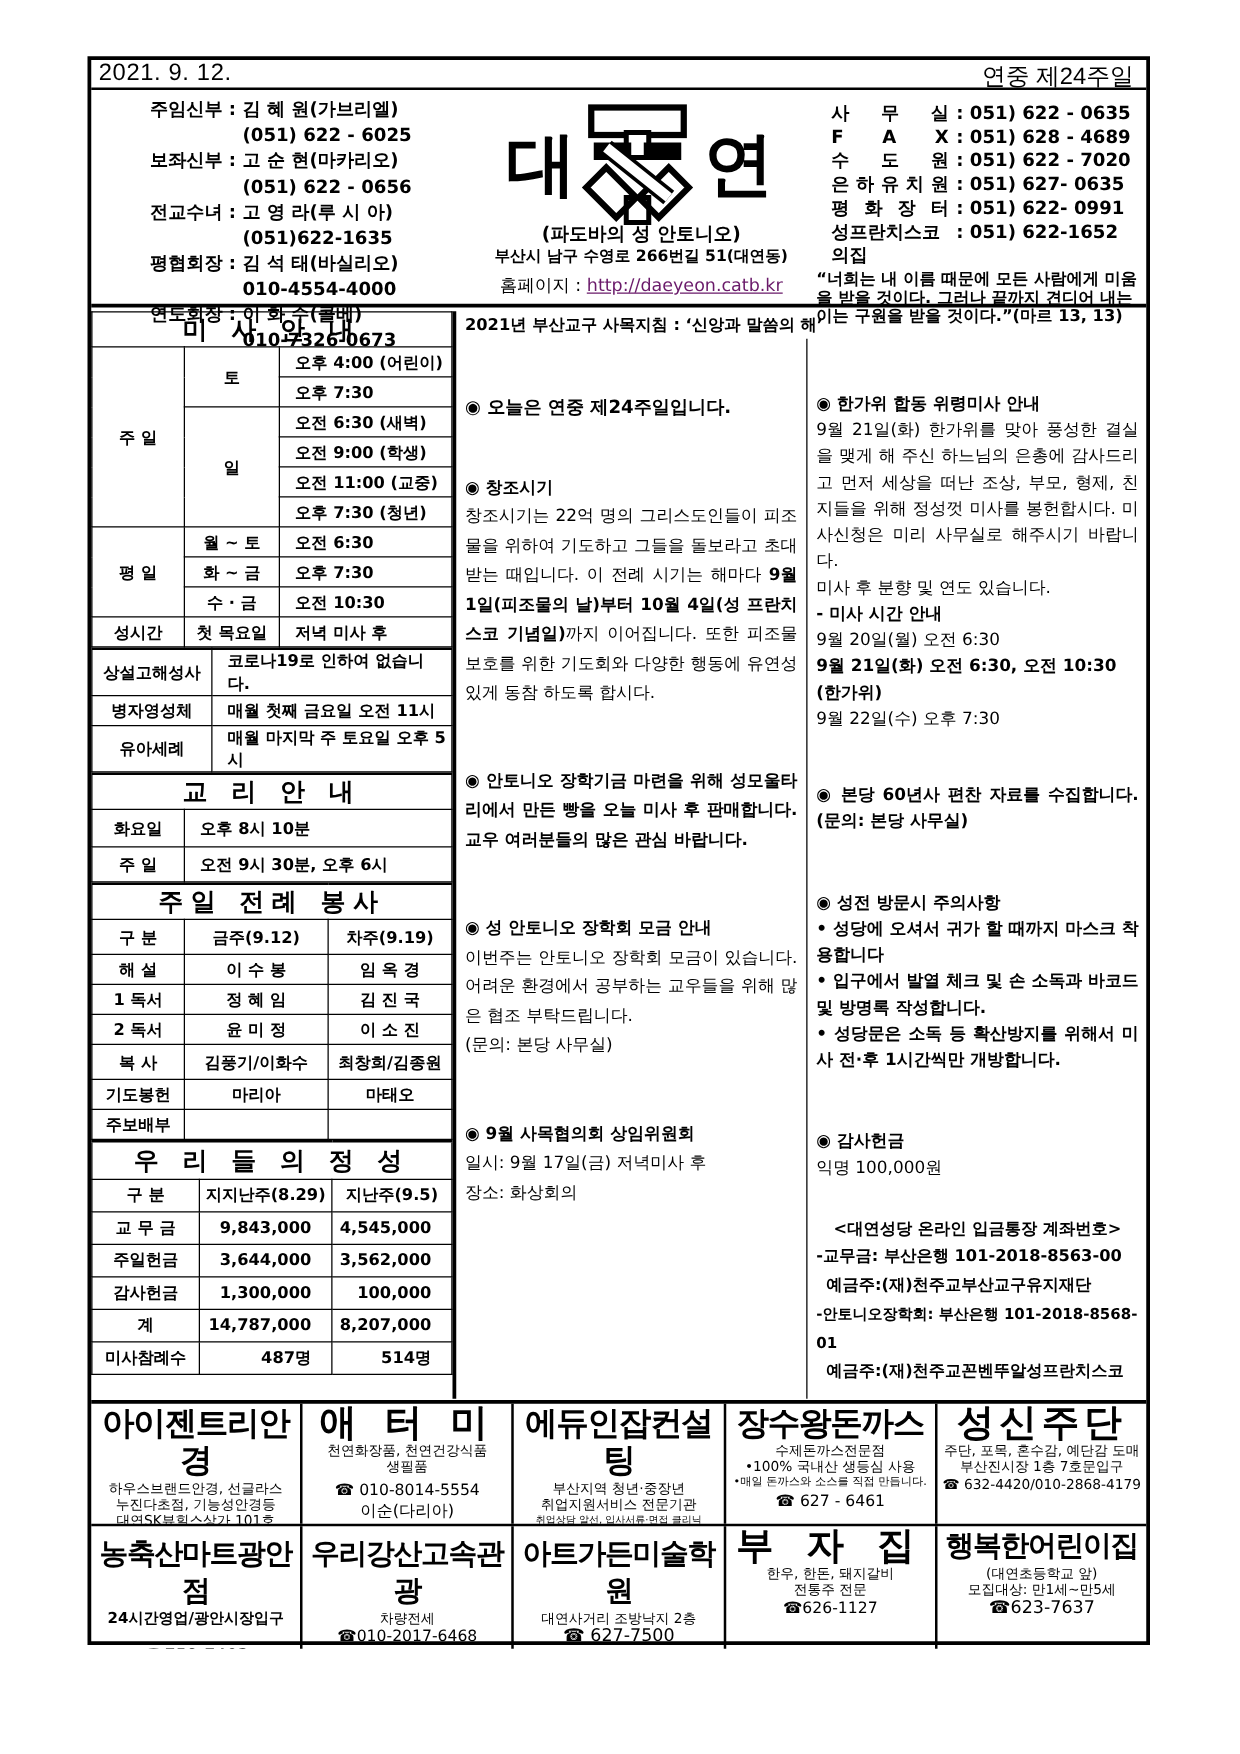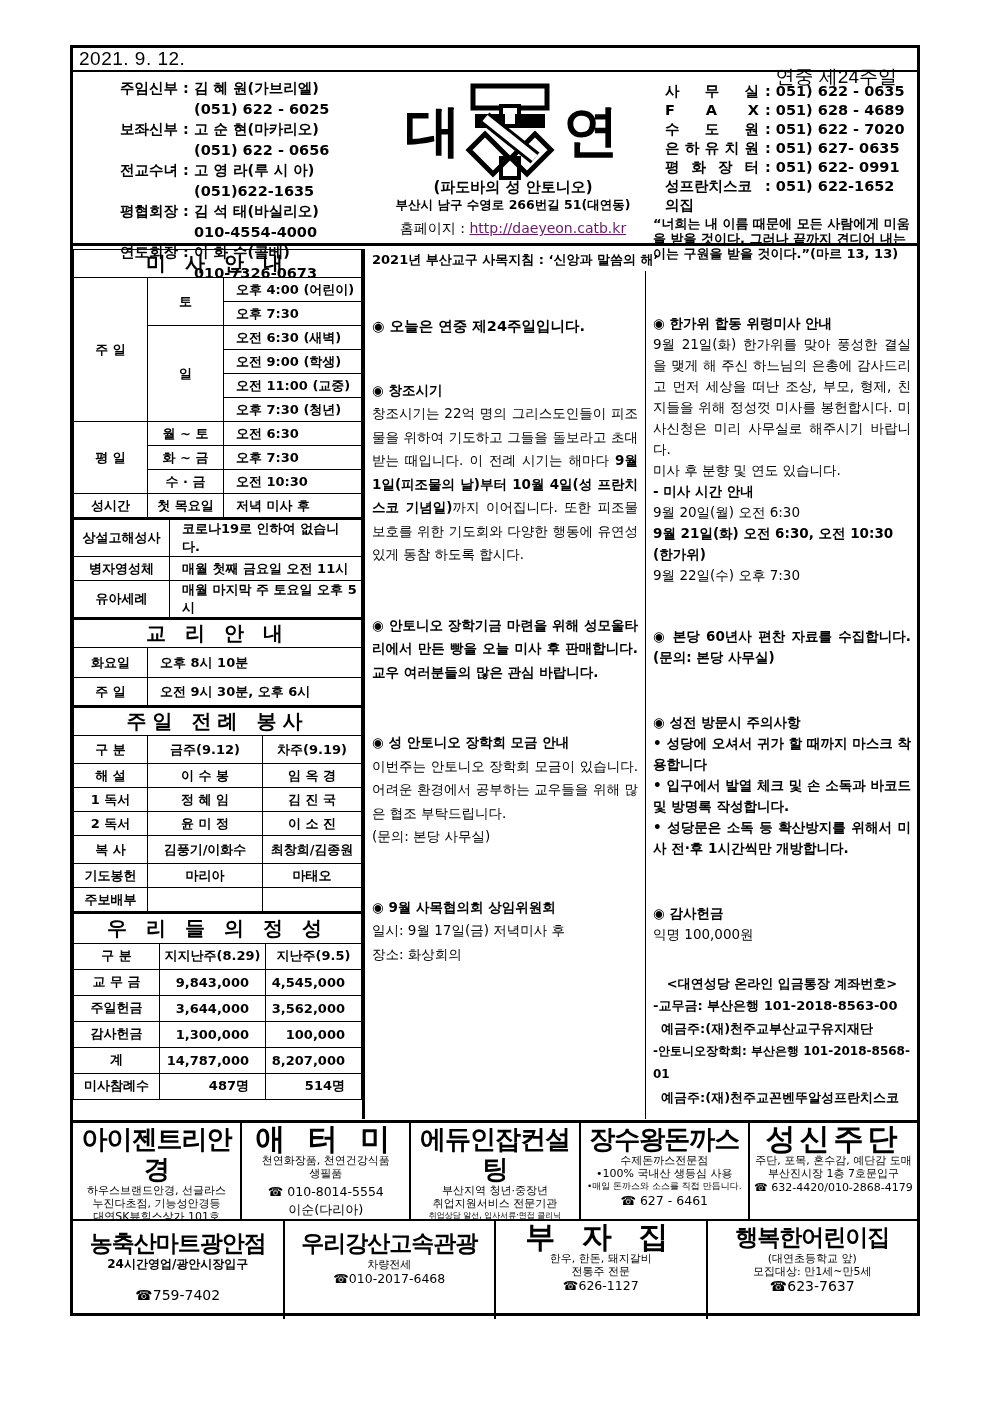--- a/index.html
+++ b/index.html
@@ -1,20 +1,20 @@
 <!DOCTYPE html>
 <html><head>
 <meta charset="utf-8">
 <style>
   * { box-sizing: border-box; margin: 0; padding: 0; }
   body { width: 992px; height: 1403px; background: #fff; font-family: "DejaVu Sans", "Liberation Sans", sans-serif; color: #000; position: relative; overflow: hidden; }
   .page { position: absolute; left: 70px; top: 45px; width: 850px; height: 1271px; border: 3px solid #000; }
   .topbar { position: absolute; left: 0; top: 0; width: 844px; height: 24px; border-bottom: 2px solid #000; font-family: "Liberation Sans", sans-serif; font-size: 19px; }
   .topbar .date { position: absolute; left: 6px; top: 0px; letter-spacing: 0.5px; }
-  .topbar .week { position: absolute; right: 20px; top: 0px; margin-top: 16px; }
+  .topbar .week { position: absolute; right: 10px; top: 0px; }
   .header { position: absolute; left: 0; top: 26px; width: 844px; height: 172px; border-bottom: 3px solid #000; }
   .staff { position: absolute; left: 30px; top: 4px; font-size: 14.5px; line-height: 20.5px; font-weight: bold; }
   .staff .row { display: flex; }
   .staff .role { width: 75px; text-align: right; }
   .staff .sep { width: 16px; text-align: center; }
   .staff .phone { padding-left: 91px; font-weight: bold; }
   .logo { position: absolute; left: 312px; top: 8px; width: 260px; height: 100px; }
   .church-info { position: absolute; left: 290px; top: 104px; width: 300px; text-align: center; }
   .church-info .patron { font-size: 15px; font-weight: bold; }
   .church-info .addr { font-size: 12.5px; font-weight: bold; }
@@ -451,20 +451,26 @@
         <div class="tel" style="margin-top:16px;font-size:14px">☎759-7402</div>
 
       </div>
       <div class="ad">
         <div class="name md" style="margin-top:6px">우리강산고속관광</div>
         <div>차량전세</div>
         <div class="tel">☎010-2017-6468</div>
         <div class="owner">방종욱(루시아)</div>
       </div>
       <div class="ad">
+        <div class="name md" style="margin-top:6px">아트가든미술학원</div>
+        <div>대연사거리 조방낙지 2층</div>
+        <div class="tel" style="font-size:14px">☎ 627-7500</div>
+        <div class="owner" style="font-size:14px">김보희(베로니카)</div>
+      </div>
+      <div class="ad">
         <div class="name xl" style="letter-spacing:8px">부 자 집</div>
         <div>한우, 한돈, 돼지갈비</div>
         <div>전통주 전문</div>
         <div class="tel">☎626-1127</div>
         <div class="owner">이광록(베드로)</div>
       </div>
       <div class="ad">
         <div class="name md">행복한어린이집</div>
         <div>(대연초등학교 앞)</div>
         <div>모집대상: 만1세~만5세</div>

